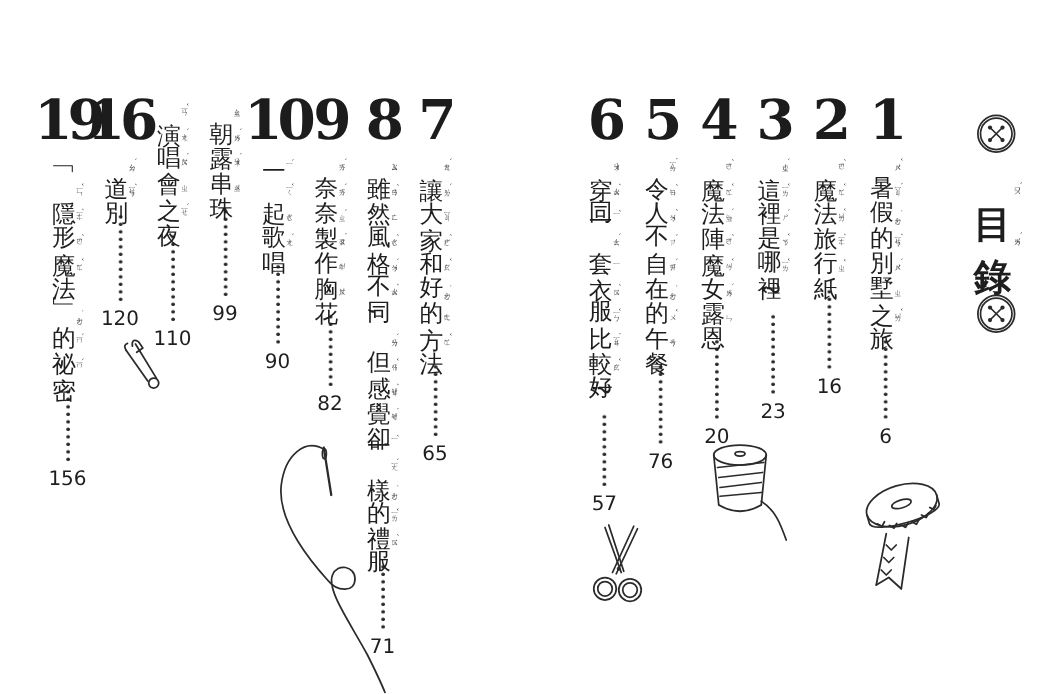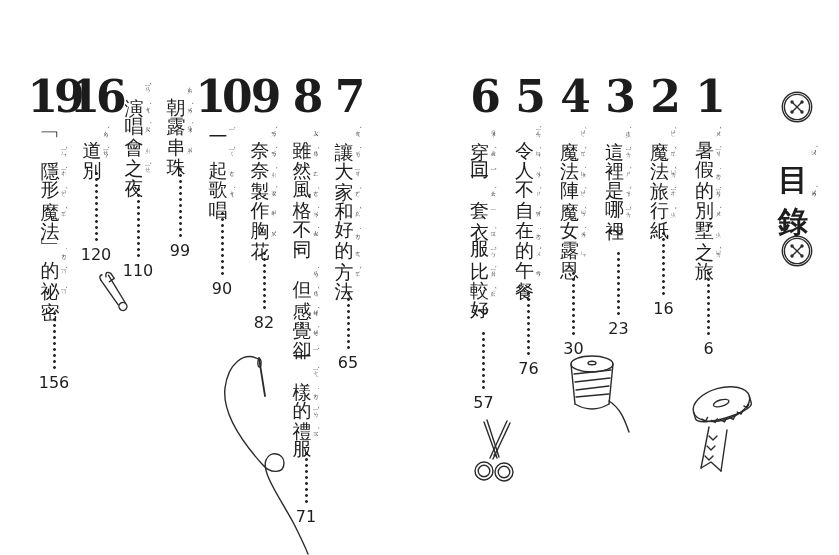--- a/index.html
+++ b/index.html
@@ -196,21 +196,21 @@
           <span class="cell">
             <span class="b">露</span>
             <span class="z">ㄌㄨˋ</span>
           </span>
           <span class="cell">
             <span class="b">恩</span>
             <span class="z">ㄣ</span>
           </span>
         </div>
       <span class="leader" style="height: 66px;"></span>
-      <span class="pagenum">30</span>
+      <span class="pagenum">20</span>
     </div>
       <div class="chapter">
       <div class="num">5</div>
       <div class="title-col">
           <span class="cell">
             <span class="b">令</span>
             <span class="z">ㄌㄧㄥˋ</span>
           </span>
           <span class="cell">
             <span class="b">人</span>

